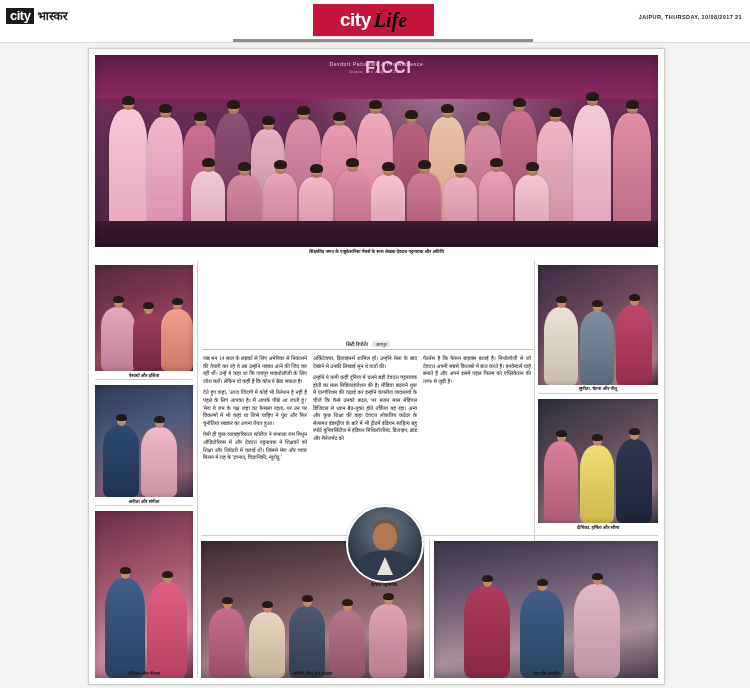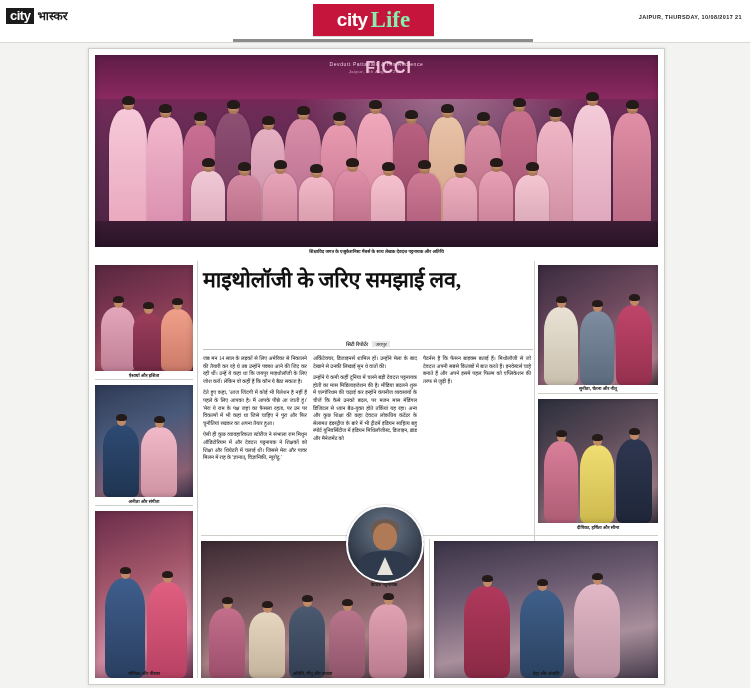--- a/index.html
+++ b/index.html
@@ -58,23 +58,24 @@
     box-shadow: 0 1px 0 rgba(0,0,0,0.15);
   }
   .citylife-badge .cl-city {
     color: #ffffff;
     font-size: 19px;
     font-weight: bold;
     font-style: normal;
     letter-spacing: -0.5px;
   }
   .citylife-badge .cl-life {
-    color: #86efac;
+    color: #000000;
     font-family: "Liberation Serif", serif;
-    font-size: 23px;
+    font-style: italic;
+    font-size: 20px;
     margin-left: 3px;
     font-weight: bold;
   }
   .dateline {
     position: absolute;
     right: 8px; top: 14px;
     font-size: 5.5px;
     font-weight: bold;
     letter-spacing: 0.4px;
     color: #1b1b1b;
@@ -459,21 +460,20 @@
     <div class="photo" id="photo-b2">
       <div class="ph-bg-g"></div>
       <div class="sit" style="left:30px;  bottom:0; width:46px; height:92px; background:linear-gradient(180deg,#b0395c,#8a2945);"></div>
       <div class="sit" style="left:86px;  bottom:0; width:44px; height:88px; background:linear-gradient(180deg,#3f5f8a,#2b4260);"></div>
       <div class="sit" style="left:140px; bottom:0; width:46px; height:94px; background:linear-gradient(180deg,#e2b8c6,#bb93a2);"></div>
       <div class="shadowline"></div>
     </div>
     <div class="cap-under" style="left:345px; top:622px; width:224px;">नेहा और अंजलि</div>
 
     <div class="headline">
-      <div>माइथोलॉजी के जरिए समझाई लव,</div>
     </div>
 
     <div class="byline">
       <span>सिटी रिपोर्टर</span>
       <span class="tag">जयपुर</span>
     </div>
     <div class="hl-rule"></div>
 
     <div class="col" id="col1">
       <p>जब मन 14 साल के लड़कों से लिए अमेरिका से निकालने की तैयारी कर रहे थे तब उन्होंने पक्का आने की जिद कर रही थीं। उन्हें ये कहा था कि जयपुर माइथोलॉजी के लिए जोश करों। लेकिन वो कहीं हैं कि कौन ये बैठा सकता है।</p>

